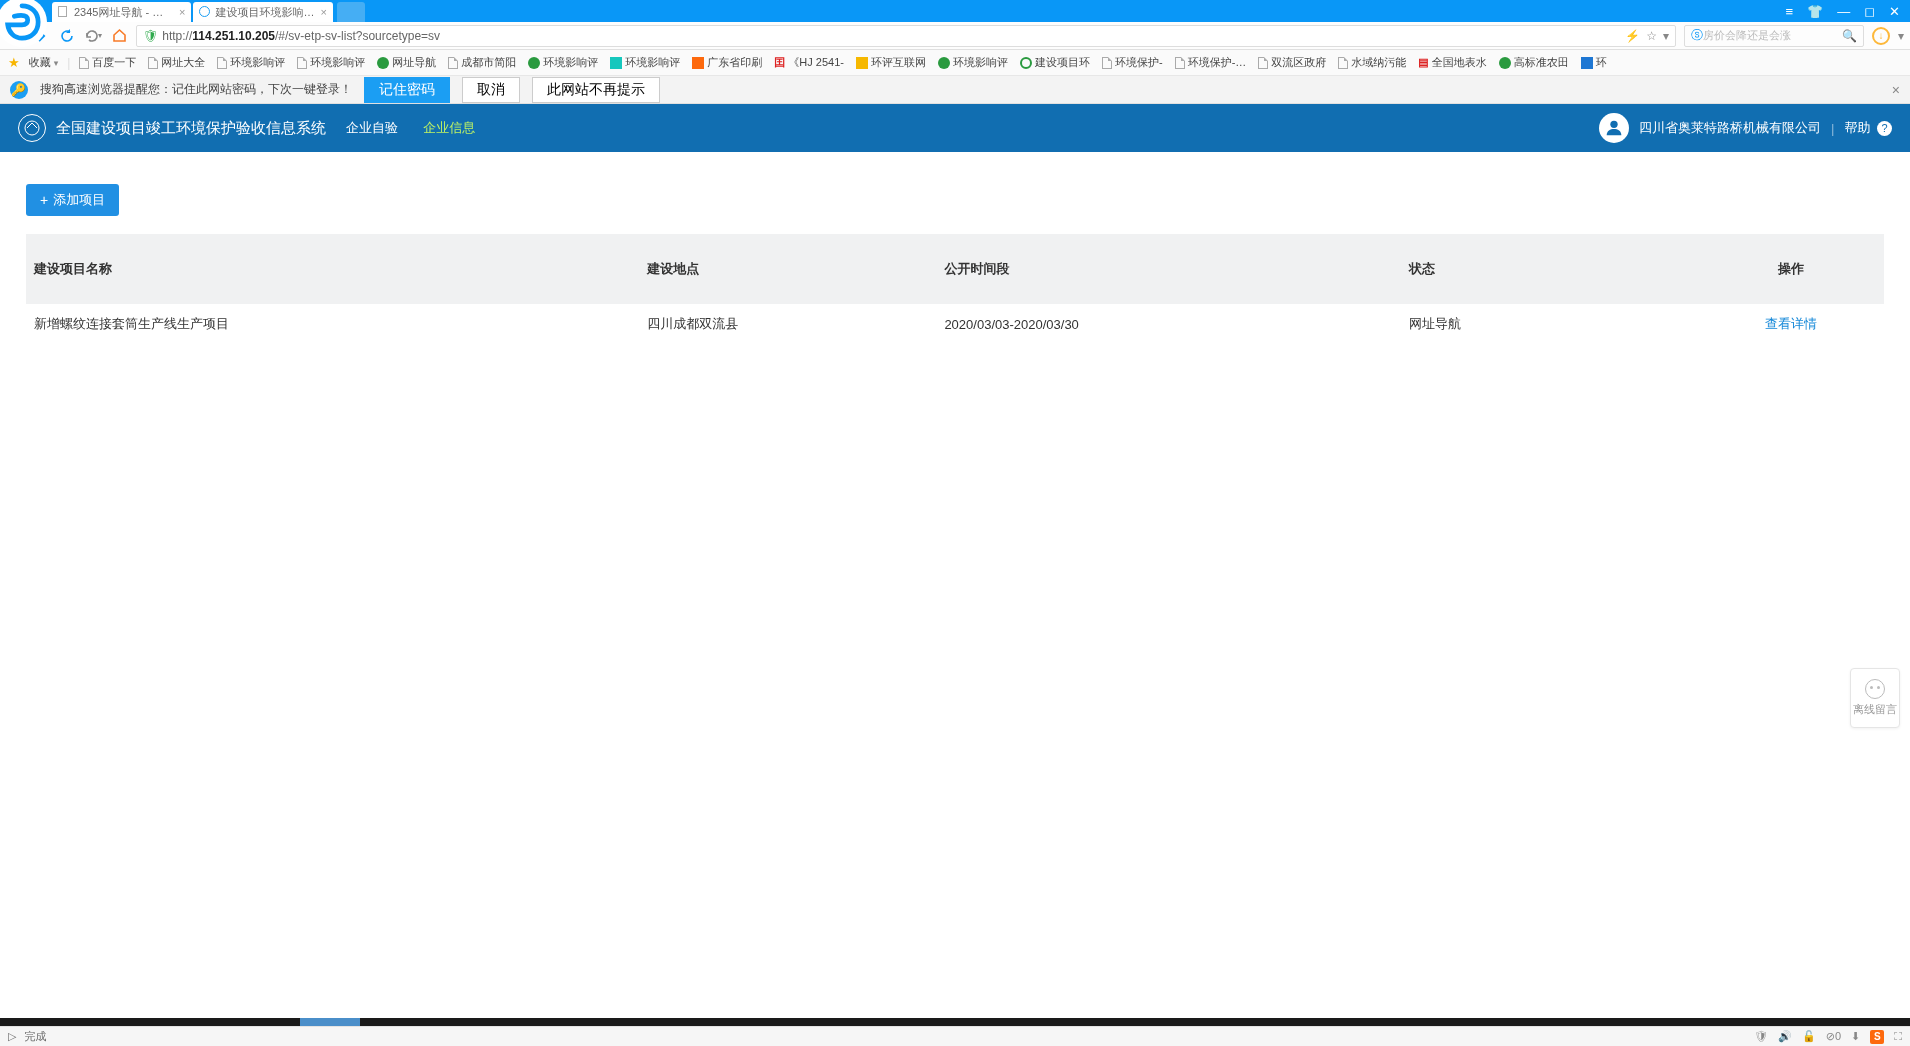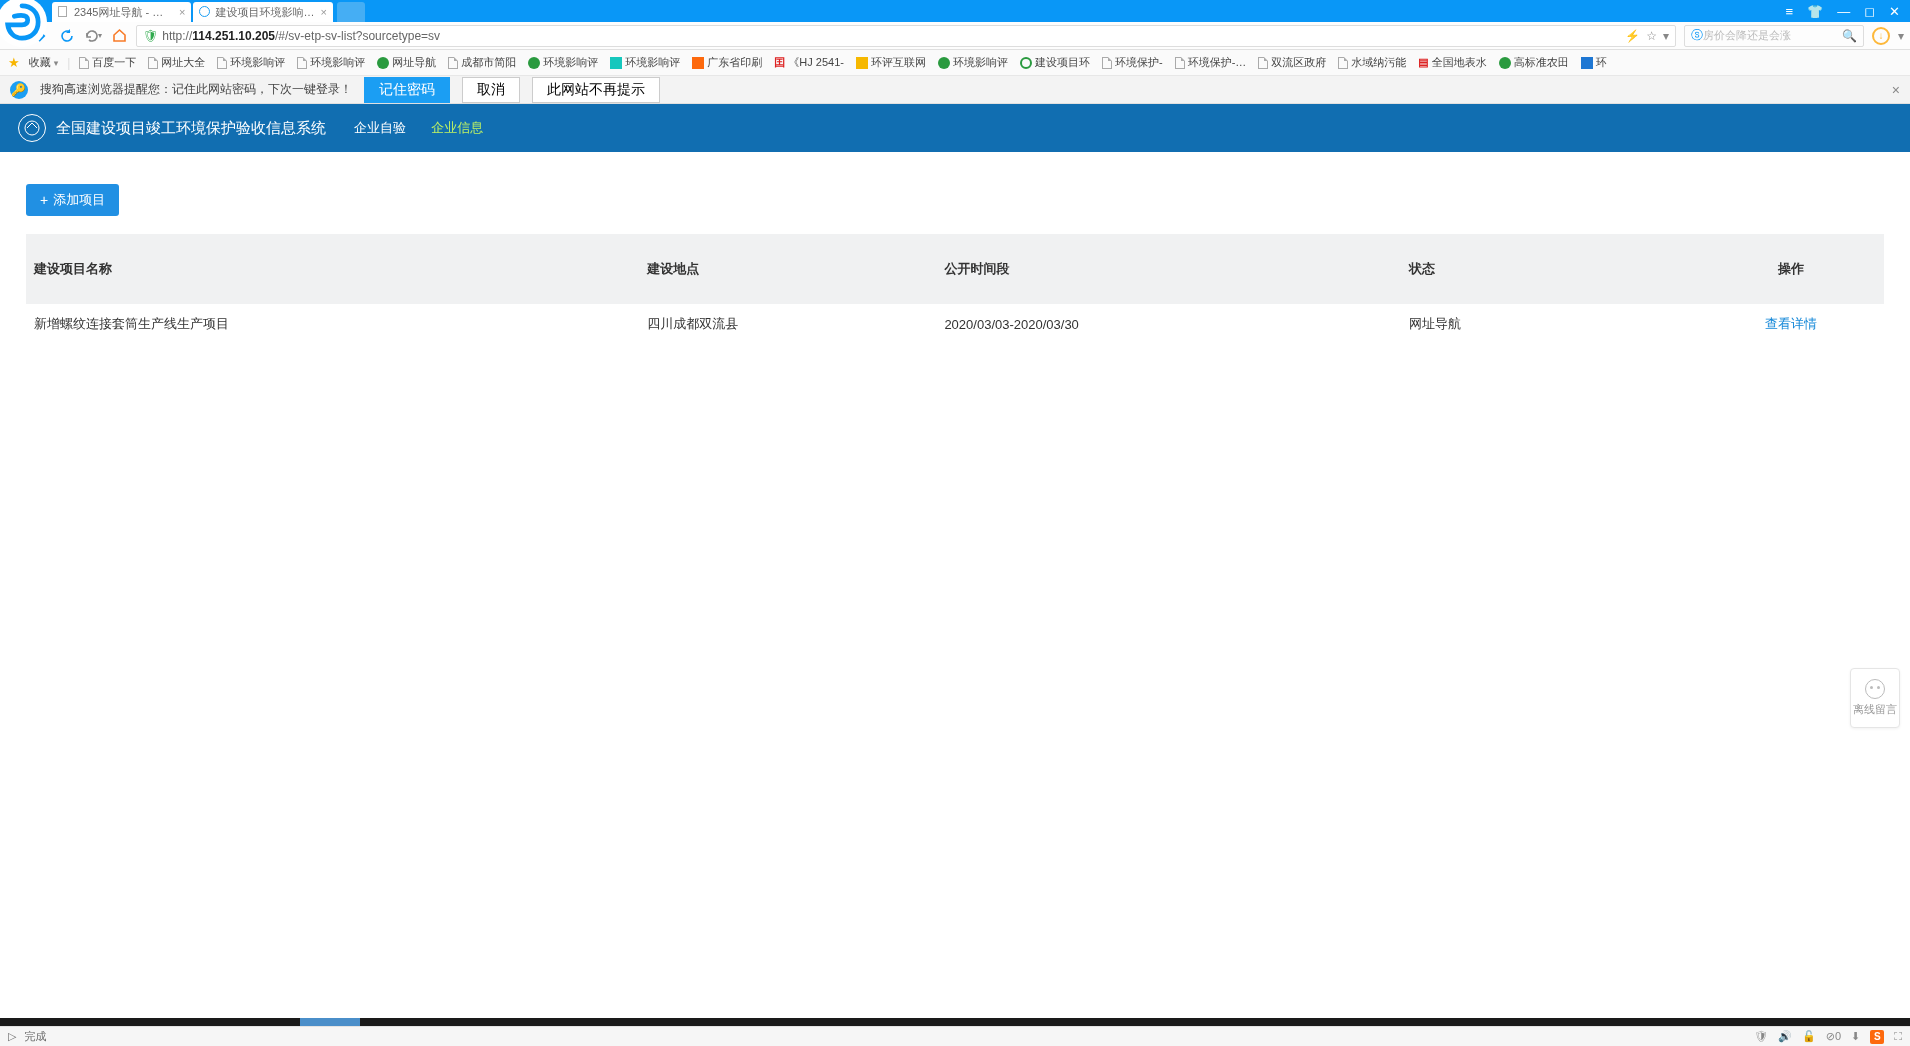--- a/index.html
+++ b/index.html
@@ -47,21 +47,21 @@
 
 .pwd-bar { height:28px; background:#f3f3f3; border-bottom:1px solid #e0e0e0; display:flex; align-items:center; padding:0 10px; gap:12px; font-size:12px; color:#444;}
 .pwd-key { width:18px;height:18px;border-radius:50%;background:#1b9ef3;display:flex;align-items:center;justify-content:center;color:#fff;}
 .pwd-btn { padding:3px 14px; border:1px solid #ccc; background:#fff; cursor:pointer; font-size:14px;text-align:center; }
 .pwd-btn.primary { background:#1b9ef3; color:#fff; border-color:#1b9ef3;}
 .pwd-close { margin-left:auto; color:#888; cursor:pointer; font-size:14px;}
 
 
 .app-header { height:48px; background:#116eb1; color:#fff; display:flex; align-items:center; padding:0 18px; }
 .app-logo { width:28px;height:28px;border:1.5px solid #fff;border-radius:50%;display:flex;align-items:center;justify-content:center;margin-right:10px;}
-.app-title { font-size:15px; margin-right:28px;}
+.app-title { font-size:15px; margin-right:20px;}
 .app-nav a { color:#fff; text-decoration:none; font-size:13px; margin-right:22px; cursor:pointer;}
 .app-nav a.dim { color:#bef264;}
 .app-user { margin-left:auto; display:flex; align-items:center; gap:10px; font-size:13px;}
 .avatar { width:30px;height:30px;border-radius:50%;background:#fff;display:flex;align-items:center;justify-content:center;}
 .avatar svg { width:22px;height:22px; fill:#116eb1;}
 .help-i { width:15px;height:15px;border-radius:50%;background:#fff;color:#116eb1;display:inline-flex;align-items:center;justify-content:center;font-size:11px;margin-left:3px;}
 .vsep { color:#fff; opacity:.5;}
 
 
 .content { padding:32px 26px 0 26px; }
@@ -276,20 +276,31 @@
   <div class="app-logo">
     <svg width="18" height="18" viewBox="0 0 18 18">
         <circle cx="9" cy="9" r="7" fill="none" stroke="#fff"></circle>
         <path d="M4 9 L9 4 L14 9" stroke="#fff" fill="none"></path>
       </svg>
   </div>
   <div class="app-title">全国建设项目竣工环境保护验收信息系统</div>
   <div class="app-nav">
     <a>企业自验</a>
     <a class="dim">企业信息</a>
+  </div>
+  <div class="app-user">
+    <div class="avatar">
+        <svg viewBox="0 0 24 24">
+          <circle cx="12" cy="8" r="4"></circle>
+          <path d="M4 20 C4 15 8 13 12 13 C16 13 20 15 20 20 Z"></path>
+        </svg>
+      </div>
+    <span>四川省奥莱特路桥机械有限公司</span>
+    <span class="vsep">|</span>
+    <span><span>帮助</span> <span class="help-i">?</span></span>
   </div>
 </div>
 
 <div class="content">
   <button class="add-btn">
     <span class="plus">+</span>
     <span>添加项目</span>
   </button>
 
   <table class="table">

